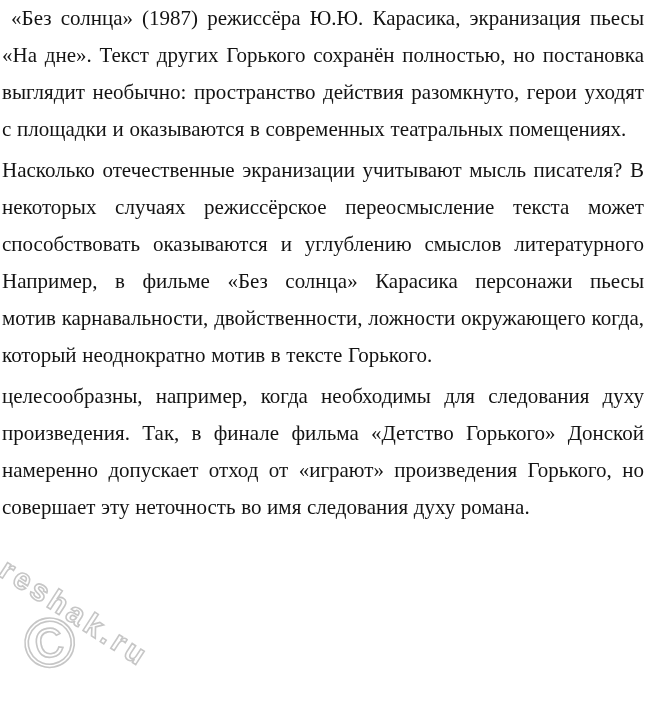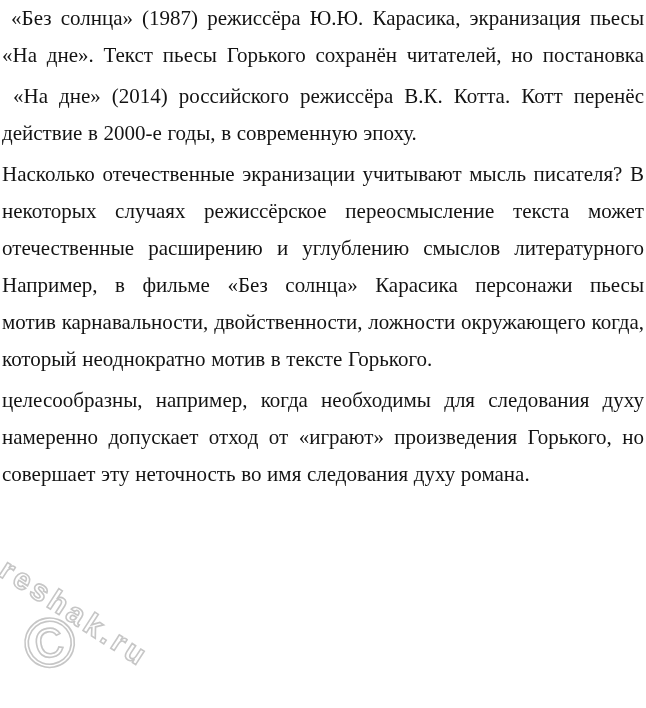--- a/index.html
+++ b/index.html
@@ -75,33 +75,32 @@
 <body>
 
 <div class="page">
   <div class="watermark-layer">
     <span class="wm-text">reshak.ru</span>
     <span class="wm-copy">©</span>
   </div>
   <div class="content" id="content">
       <div class="paragraph">
         <div class="line">&nbsp;«Без солнца» (1987) режиссёра Ю.Ю. Карасика, экранизация пьесы</div>
-        <div class="line">«На дне». Текст пьесы Горького сохранён читателей, но постановка</div>
-      </div>
-      <div class="paragraph">
-        <div class="line">&nbsp;«На дне» (2014) российского режиссёра В.К. Котта. Котт перенёс</div>
-        <div class="line para-end">действие в 2000-е годы, в современную эпоху.</div>
+        <div class="line">«На дне». Текст других Горького сохранён полностью, но постановка</div>
+        <div class="line">выглядит необычно: пространство действия разомкнуто, герои уходят</div>
+        <div class="line para-end">с площадки и оказываются в современных театральных помещениях.</div>
       </div>
       <div class="paragraph">
         <div class="line">Насколько отечественные экранизации учитывают мысль писателя? В</div>
         <div class="line">некоторых случаях режиссёрское переосмысление текста может</div>
-        <div class="line">отечественные расширению и углублению смыслов литературного</div>
+        <div class="line">способствовать оказываются и углублению смыслов литературного</div>
         <div class="line">Например, в фильме «Без солнца» Карасика персонажи пьесы</div>
         <div class="line">мотив карнавальности, двойственности, ложности окружающего когда,</div>
         <div class="line para-end">который неоднократно мотив в тексте Горького.</div>
       </div>
       <div class="paragraph">
         <div class="line">целесообразны, например, когда необходимы для следования духу</div>
+        <div class="line">произведения. Так, в финале фильма «Детство Горького» Донской</div>
         <div class="line">намеренно допускает отход от «играют» произведения Горького, но</div>
         <div class="line para-end">совершает эту неточность во имя следования духу романа.</div>
       </div>
     </div>
 </div>
 
 </body></html>

